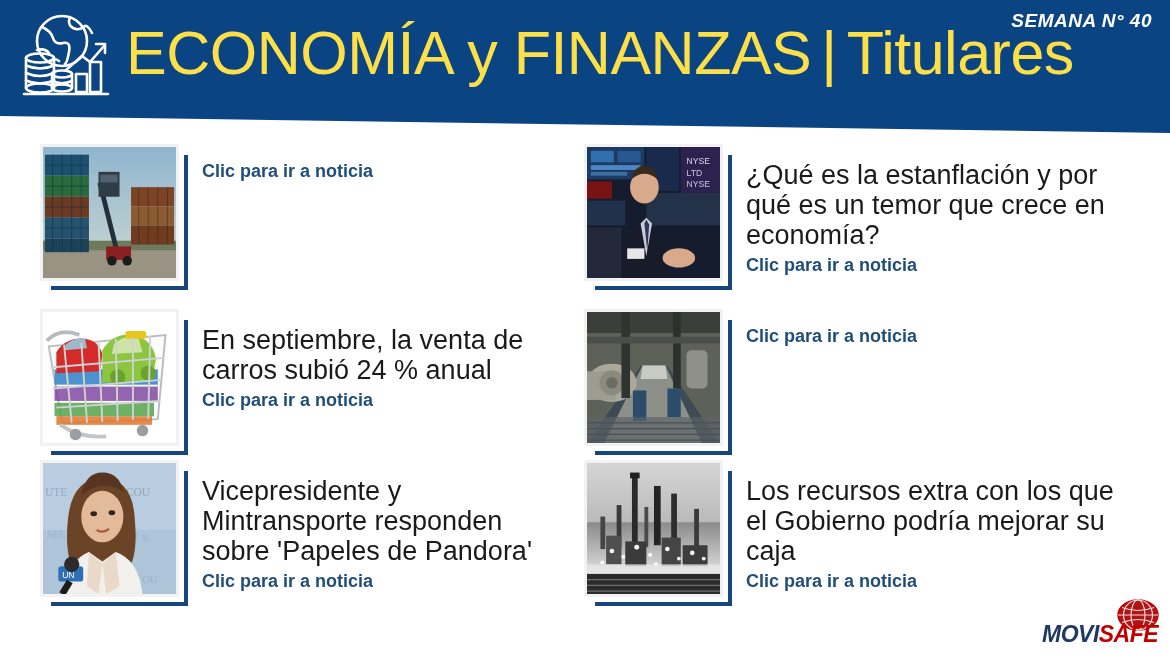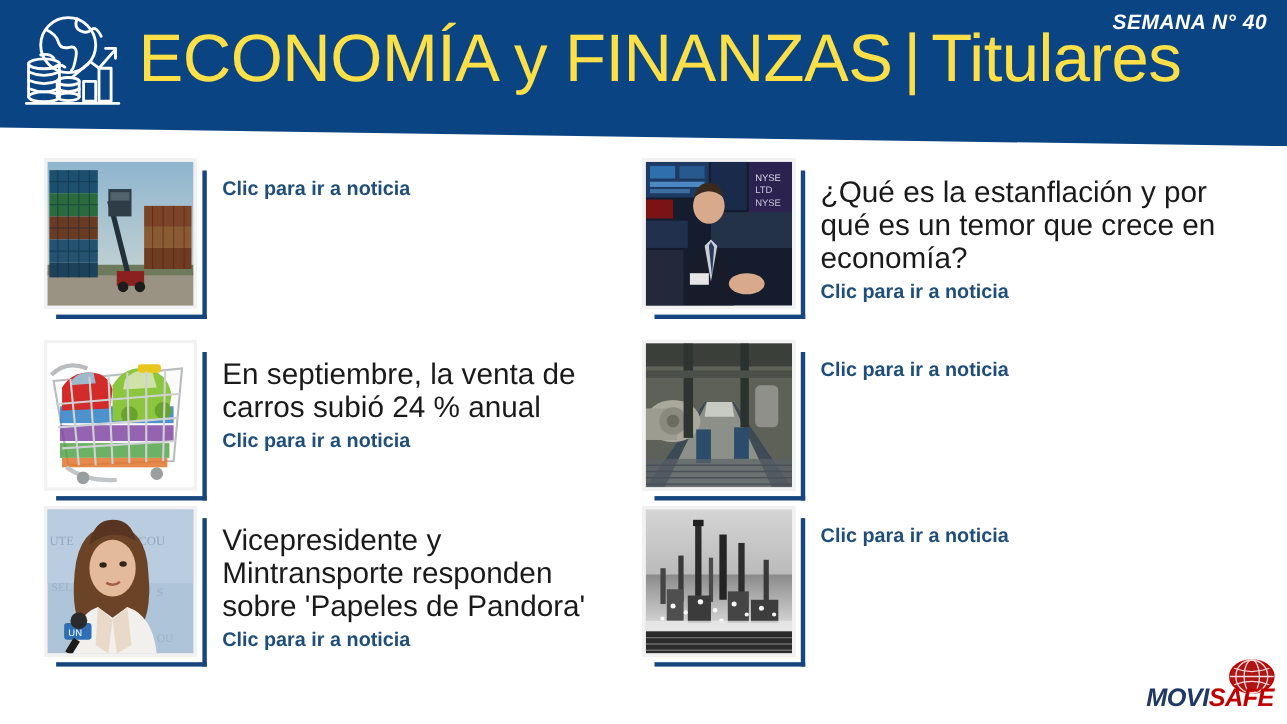--- a/index.html
+++ b/index.html
@@ -91,21 +91,21 @@
     box-sizing: border-box;
   }
   .thumb {
     position: absolute;
     left: 0; top: 0;
     width: 139px;
     height: 137px;
     border: 3px solid #f2f2f2;
     box-sizing: border-box;
     overflow: hidden;
-    background: #e5e5e5;
+    background: #a3a3a3;
   }
   .thumb svg { display: block; width: 100%; height: 100%; }
 
   .news-text {
     flex: 1 1 auto;
     padding-top: 16px;
     min-width: 0;
   }
   .news-title {
     color: #1a1a1a;
@@ -435,20 +435,21 @@
           </g>
           <rect y="106" width="139" height="10" fill="#e9e9e9" opacity="0.8"></rect>
           <rect y="116" width="139" height="21" fill="#2b2b2b"></rect>
           <g stroke="#6d6d6d" stroke-width="1.4">
             <path d="M0 122h139M0 128h139M0 134h139"></path>
           </g>
         </svg>
       </div>
     </div>
     <div class="news-text">
+      <p class="news-title">Los recursos extra con los que el Gobierno podría mejorar su caja</p>
       <span class="news-link">Clic para ir a noticia</span>
     </div>
   </div>
 </div>
 
 <div class="logo">
   <div class="logo-globe">
     <svg viewBox="0 0 44 34" fill="none" stroke="#c00000" stroke-width="1.4">
       <ellipse cx="22" cy="17" rx="20" ry="15" fill="#b01414"></ellipse>
       <g stroke="#ffffff" stroke-width="1.2" opacity="0.85">

